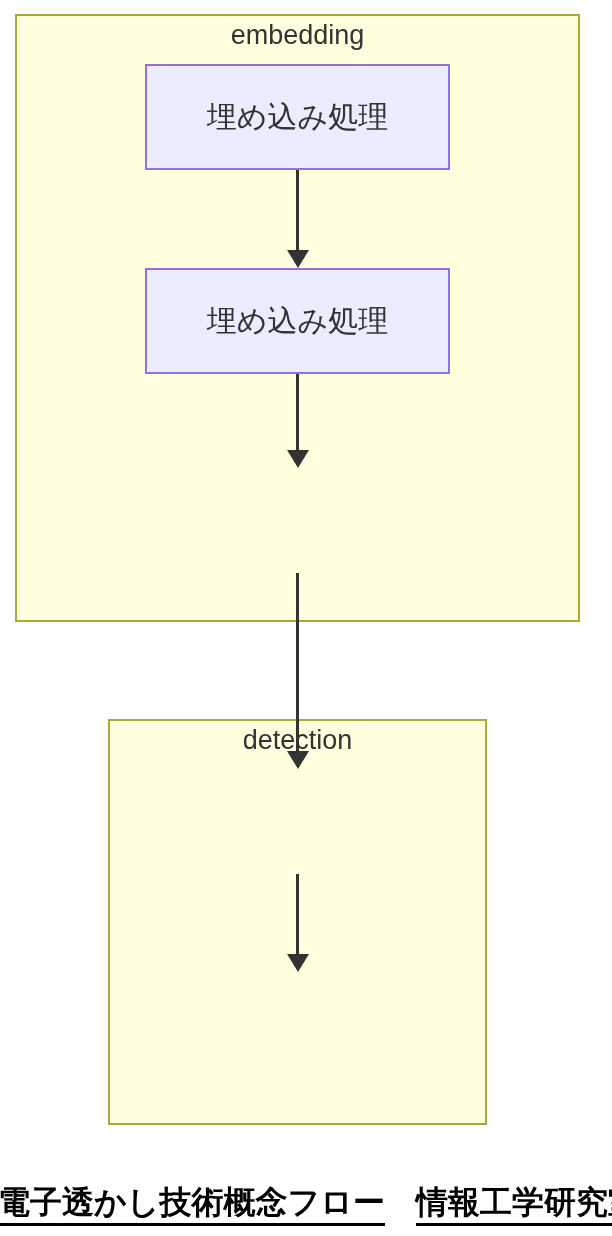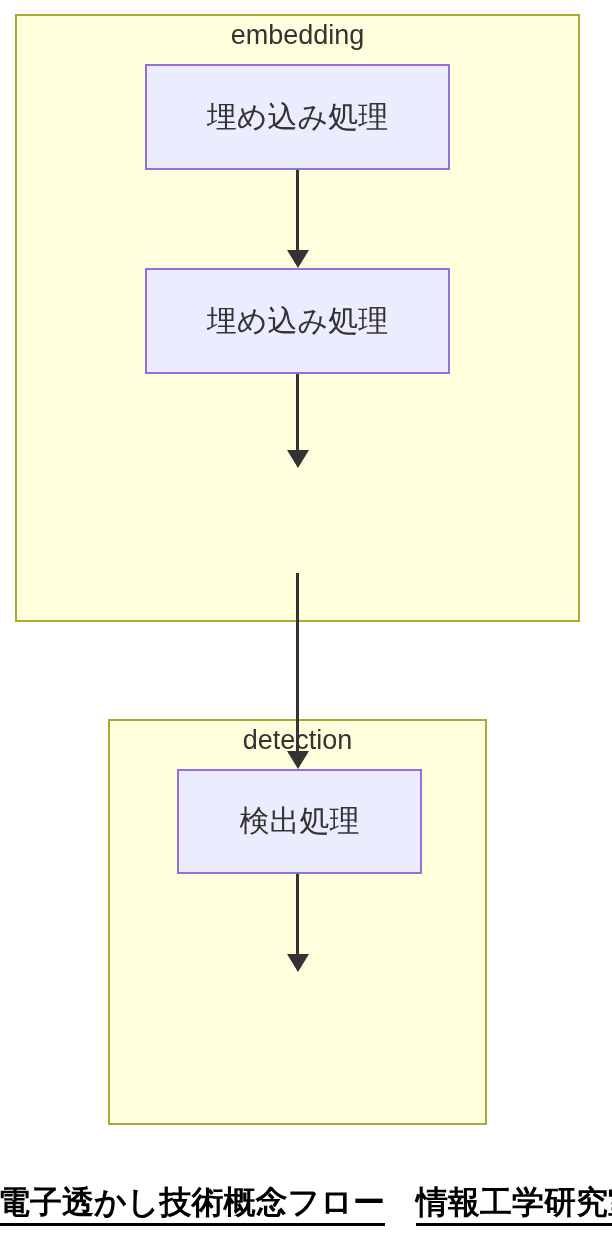--- a/index.html
+++ b/index.html
@@ -90,23 +90,20 @@
 
   <div class="node" style="left:145px; top:64px; width:305px; height:106px;">
     <span>埋め込み処理</span>
   </div>
 
   <div class="node" style="left:145px; top:268px; width:305px; height:106px;">
     <span>埋め込み処理</span>
   </div>
 
 
-  <div class="node" style="left:177px; top:769px; width:245px; height:105px;">
-    <span>検出処理</span>
-  </div>
 
 
   <div class="edge-line" style="left:296.2px; top:170px; height:81px;"></div>
   <div class="edge-head" style="left:286.5px; top:250px;"></div>
 
   <div class="edge-line" style="left:296.2px; top:374px; height:77px;"></div>
   <div class="edge-head" style="left:286.5px; top:450px;"></div>
 
   <div class="edge-line" style="left:296.2px; top:573px; height:179px;"></div>
   <div class="edge-head" style="left:286.5px; top:751px;"></div>

